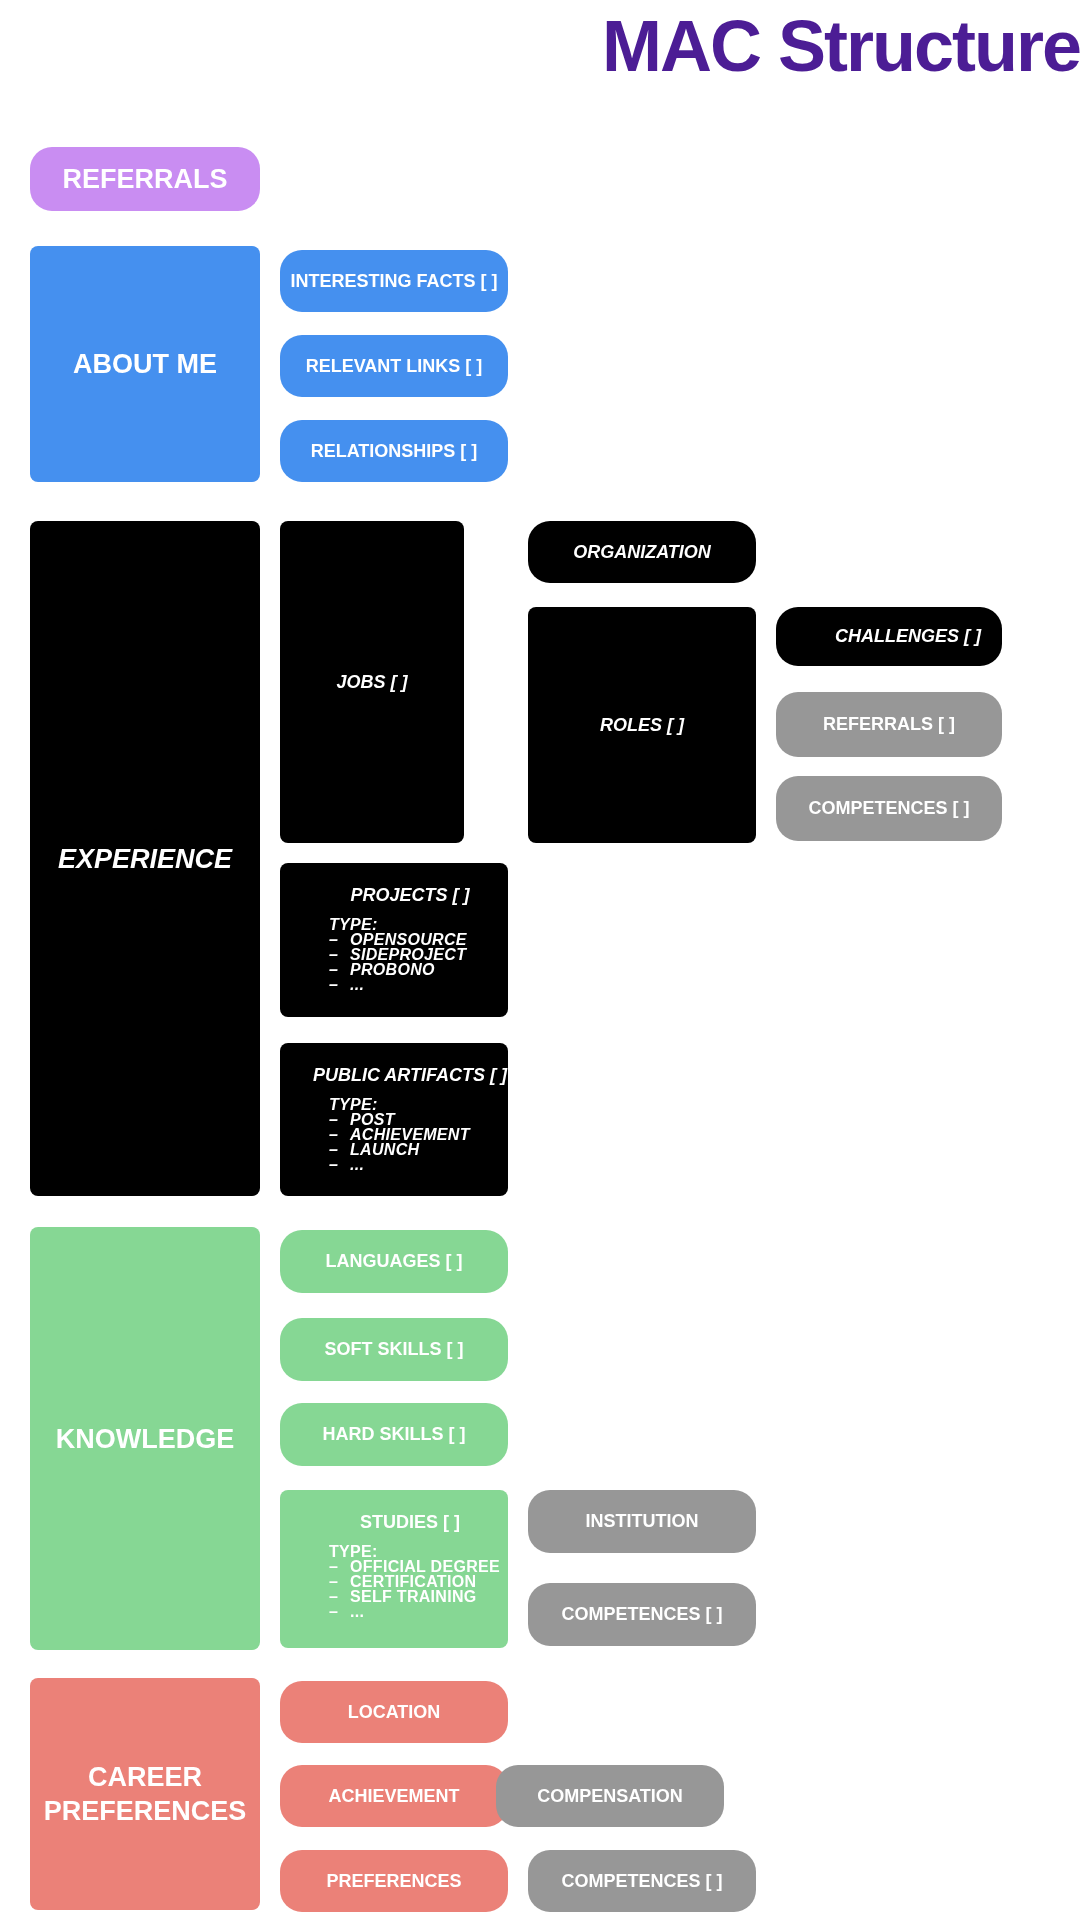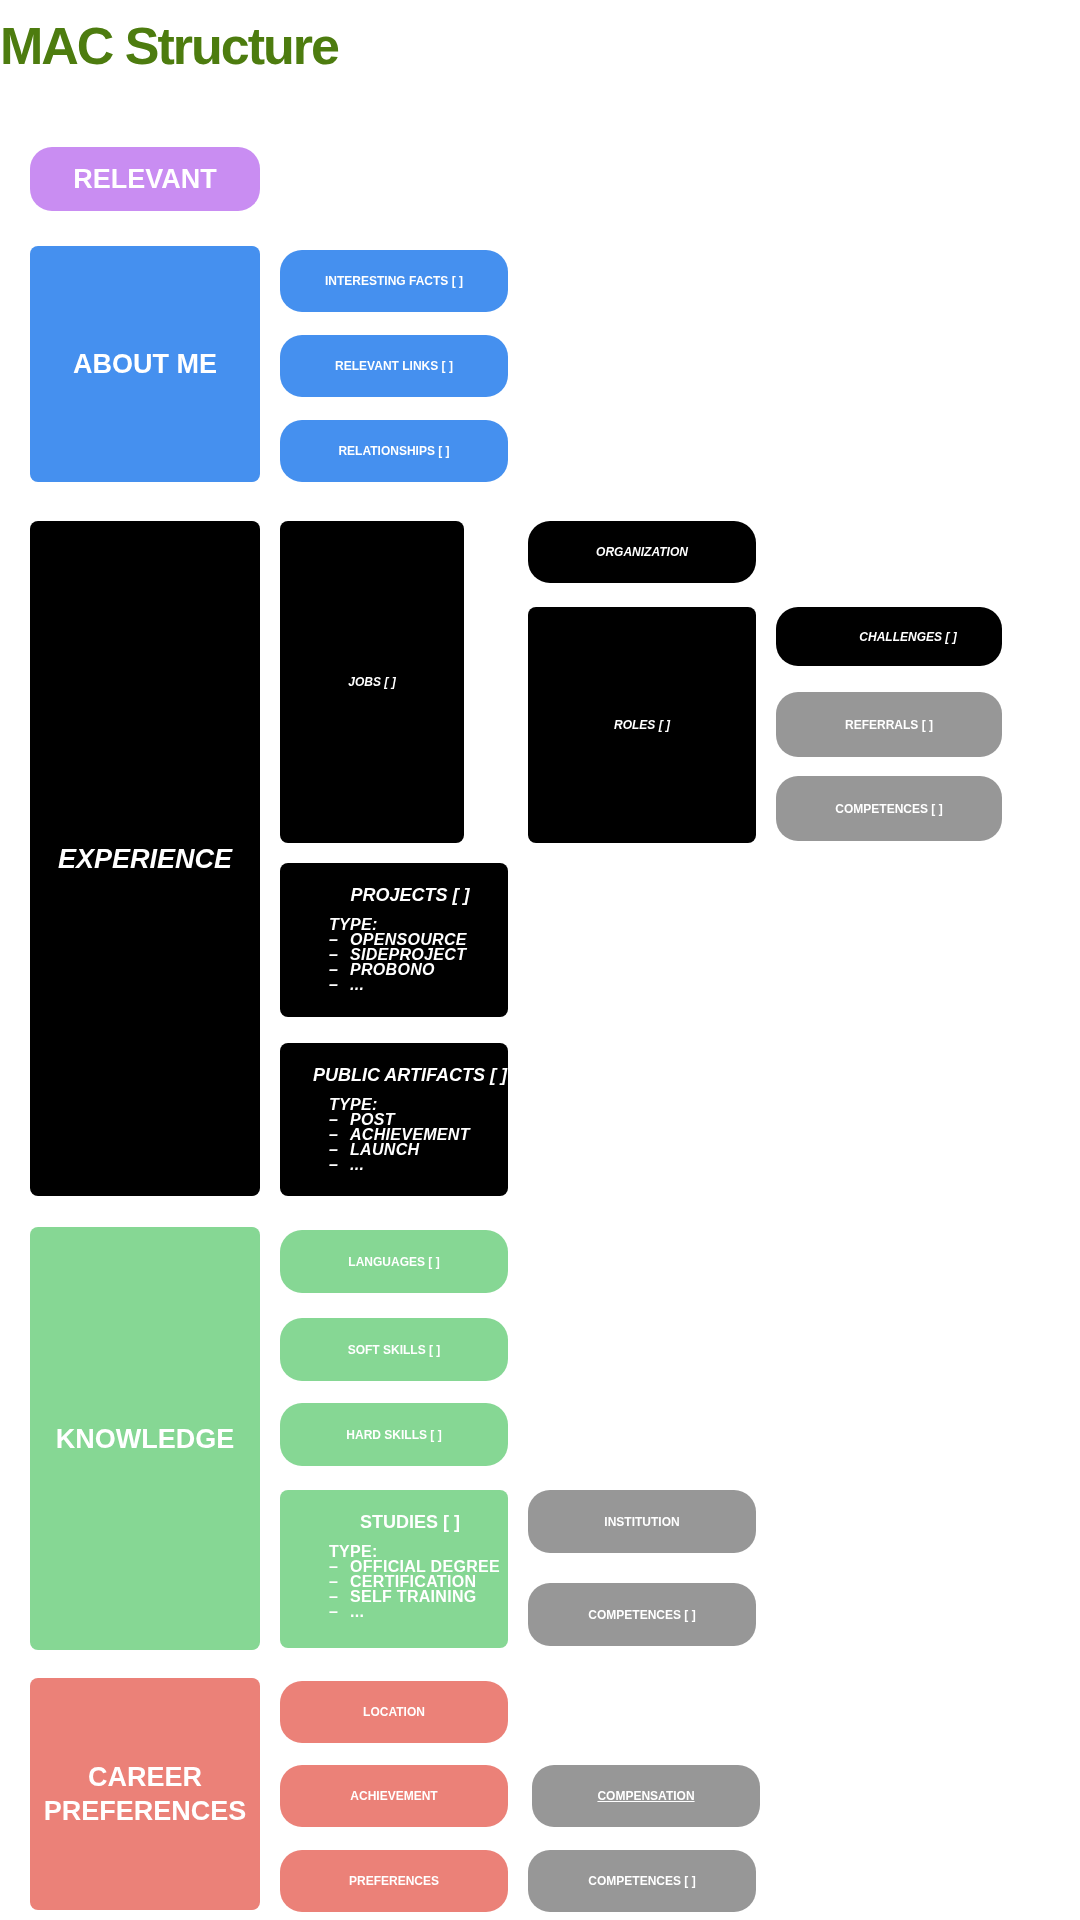--- a/index.html
+++ b/index.html
@@ -8,25 +8,25 @@
     width: 1080px;
     height: 1920px;
     background: #ffffff;
     font-family: "Liberation Sans", "DejaVu Sans", sans-serif;
     overflow: hidden;
   }
   .page-title {
     position: absolute;
     left: 0; top: 0;
     width: 100%;
-    text-align: left;
-    font-size: 52px;
+    text-align: right;
+    font-size: 72px;
     font-weight: 700;
     letter-spacing: -2px;
-    color: #4d7c0f;
+    color: #4c1d95;
     line-height: 92px;
   }
   .box {
     position: absolute;
     box-sizing: border-box;
     display: flex;
     align-items: center;
     justify-content: center;
     text-align: center;
     color: #ffffff;
@@ -35,21 +35,21 @@
   }
   .r-sm { border-radius: 22px; }
   .r-lg { border-radius: 8px; }
   .purple { background: #c98df2; }
   .blue   { background: #4590ef; }
   .orange { background: #000000; font-style: italic; }
   .green  { background: #86d794; }
   .salmon { background: #eb8178; }
   .gray   { background: #979797; }
   .main-label { font-size: 27px; line-height: 34px; padding: 0 18px; }
-  .sub-label  { font-size: 12px; padding: 0 10px; justify-content: center; }
+  .sub-label  { font-size: 18px; padding: 0 10px; justify-content: center; }
   .type-box {
     flex-direction: column;
     justify-content: flex-start;
     align-items: stretch;
     padding-top: 22px;
   }
   .type-box .box-title {
     font-size: 18px;
     text-align: center;
     width: 100%;
@@ -66,21 +66,21 @@
   .type-item .dash { width: 21px; flex: 0 0 21px; }
 </style>
 </head>
 <body>
 
 <div class="canvas">
 
   <div class="page-title">MAC Structure</div>
 
   <div class="box purple r-sm main-label" style="left:30px; top:147px; width:230px; height:64px;">
-    <span>RELEVANT</span>
+    <span>REFERRALS</span>
   </div>
 
   <div class="box blue r-lg main-label" style="left:30px; top:246px; width:230px; height:236px;">
     <span>ABOUT ME</span>
   </div>
   <div class="box blue r-sm sub-label" style="left:280px; top:250px; width:228px; height:62px;">
     <span>INTERESTING FACTS [ ]</span>
   </div>
   <div class="box blue r-sm sub-label" style="left:280px; top:335px; width:228px; height:62px;">
     <span>RELEVANT LINKS [ ]</span>
@@ -206,20 +206,20 @@
   </div>
   <div class="box salmon r-sm sub-label" style="left:280px; top:1681px; width:228px; height:62px;">
     <span>LOCATION</span>
   </div>
   <div class="box salmon r-sm sub-label" style="left:280px; top:1765px; width:228px; height:62px;">
     <span>ACHIEVEMENT</span>
   </div>
   <div class="box salmon r-sm sub-label" style="left:280px; top:1850px; width:228px; height:62px;">
     <span>PREFERENCES</span>
   </div>
-  <div class="box gray r-sm sub-label" style="left:532px; top:1765px; width:228px; height:62px;text-decoration:underline;">
+  <div class="box gray r-sm sub-label" style="left:496px; top:1765px; width:228px; height:62px;">
     <span>COMPENSATION</span>
   </div>
   <div class="box gray r-sm sub-label" style="left:528px; top:1850px; width:228px; height:62px;">
     <span>COMPETENCES [ ]</span>
   </div>
 
 </div>
 
 </body></html>

